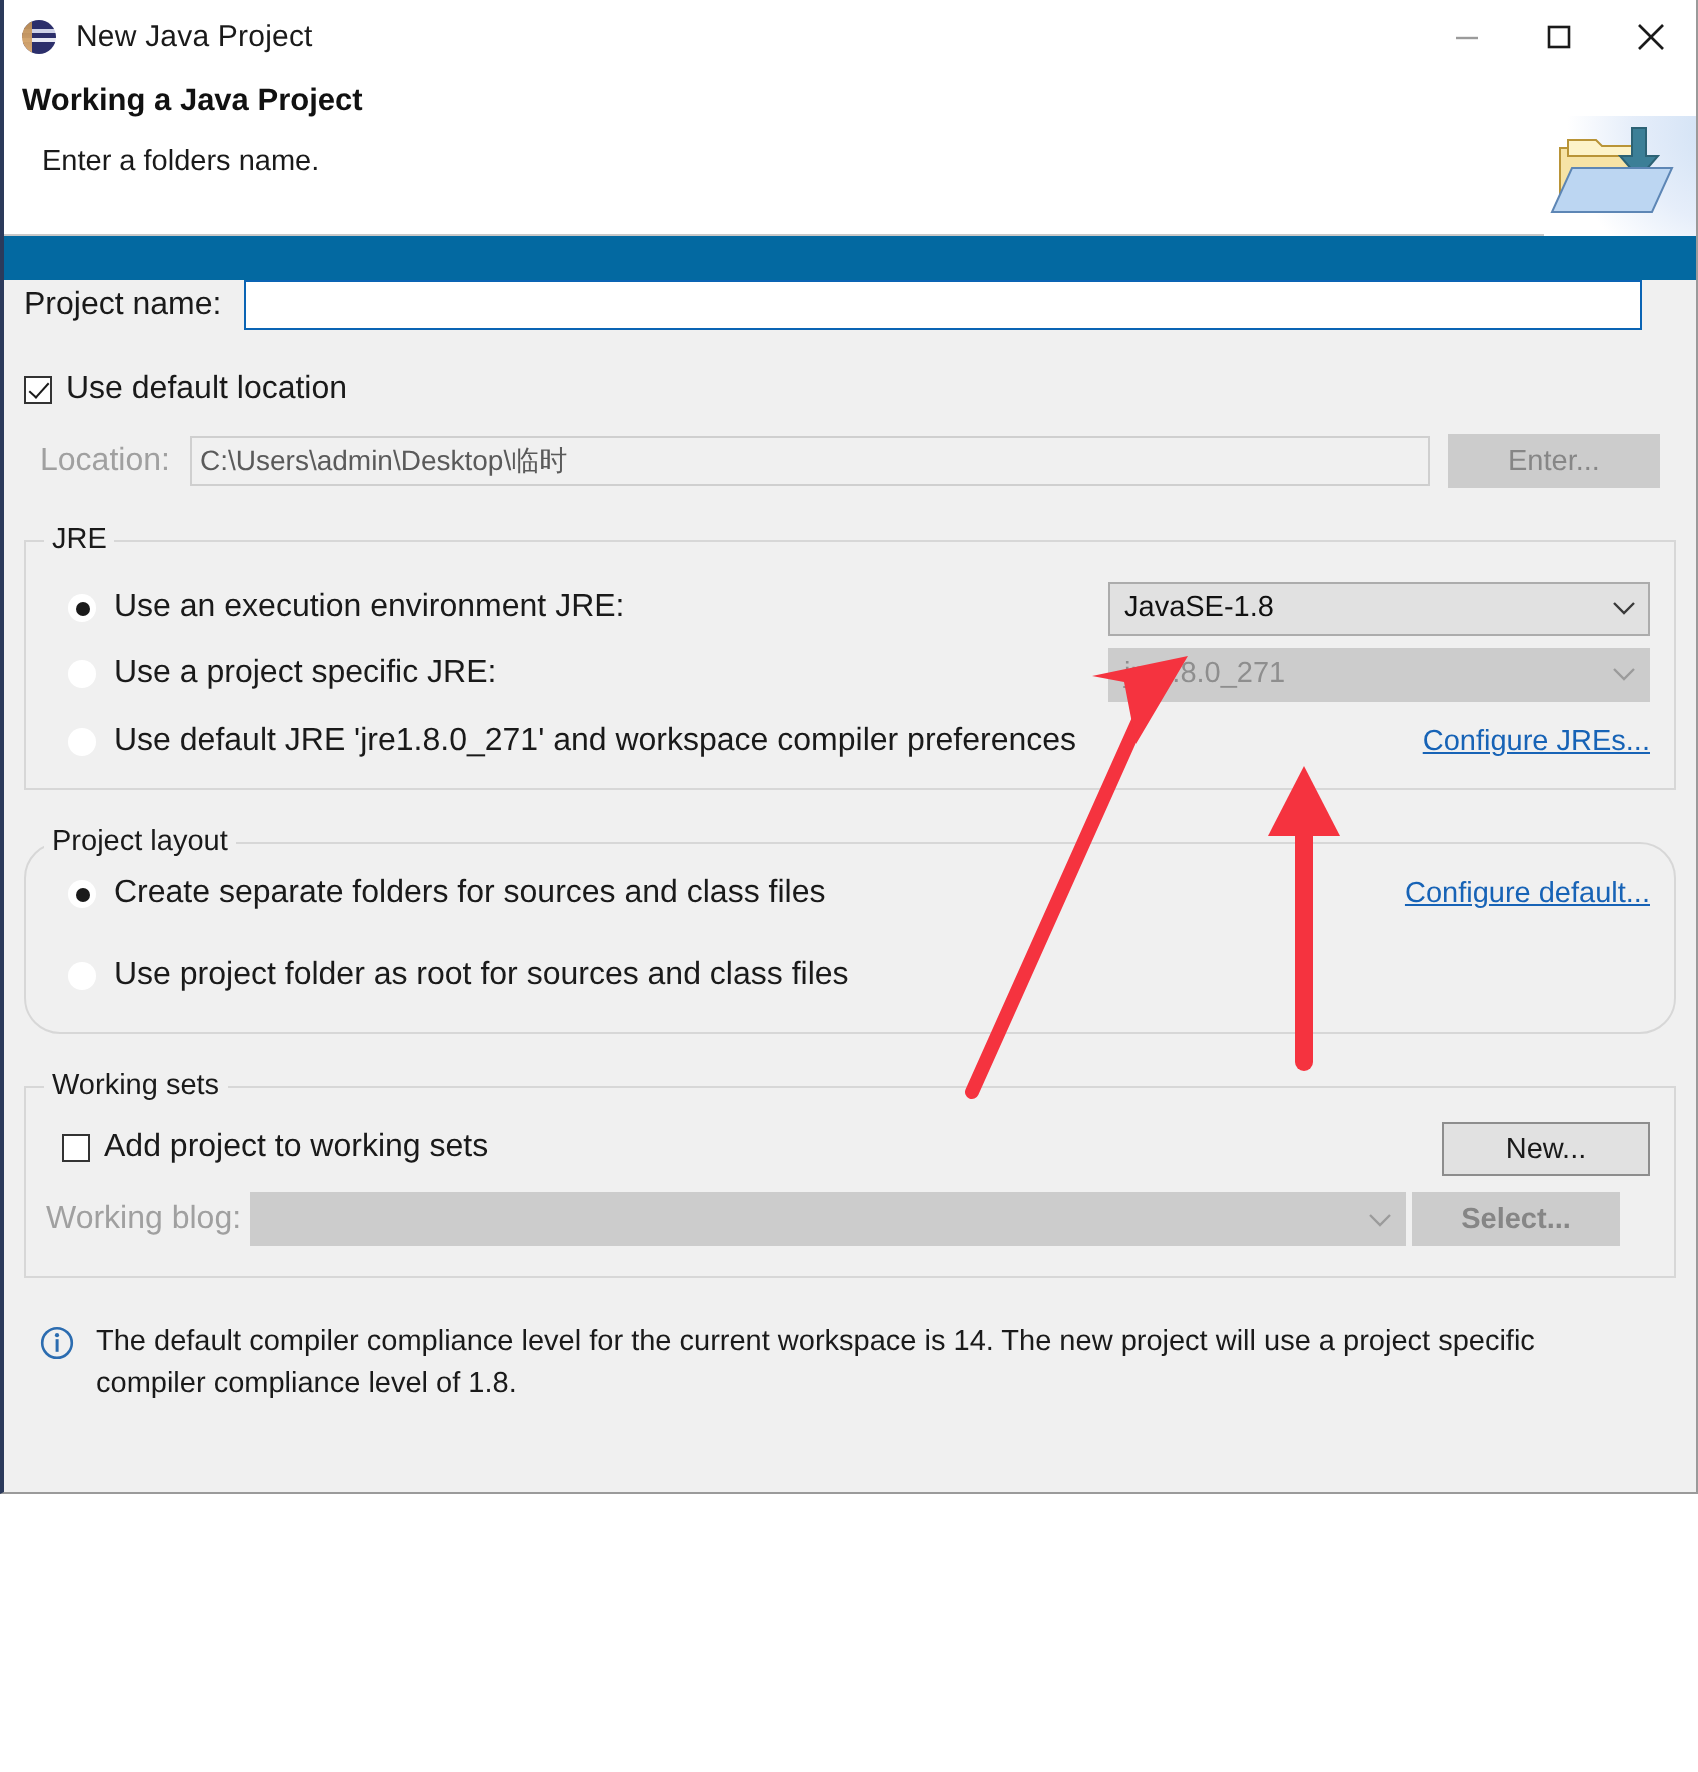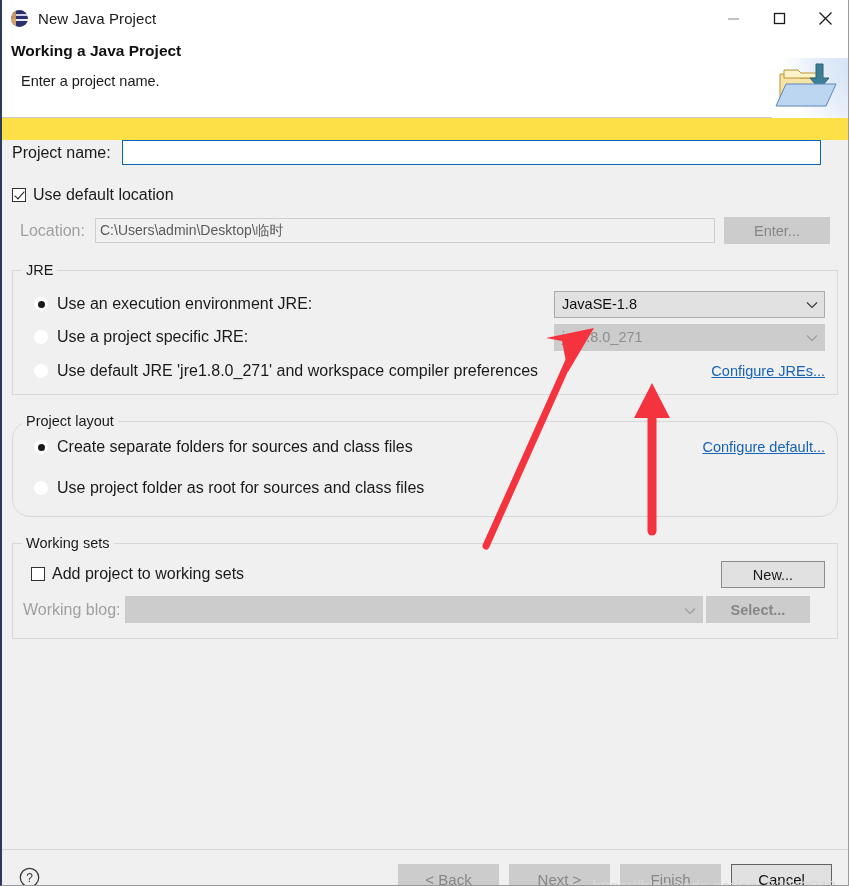--- a/index.html
+++ b/index.html
@@ -8,22 +8,22 @@
     background: #ffffff;
   }
   body {
     font-family: "Liberation Sans", sans-serif;
     -webkit-font-smoothing: antialiased;
   }
 
   .window {
     position: relative;
     width: 849px;
-    height: 886px;
-    background: #fde047;
+    height: 747px;
+    background: #0369a1;
     box-sizing: border-box;
     border-left: 2px solid #2b3a5b;
     border-right: 1px solid #9a9a9a;
     border-bottom: 1px solid #9a9a9a;
     overflow: hidden;
   }
 
   
   .titlebar {
     position: relative;
@@ -333,21 +333,21 @@
         <svg width="15" height="15" viewBox="0 0 15 15">
             <line x1="1.5" y1="1.5" x2="13.5" y2="13.5" stroke="#1a1a1a" stroke-width="1.3"></line>
             <line x1="13.5" y1="1.5" x2="1.5" y2="13.5" stroke="#1a1a1a" stroke-width="1.3"></line>
           </svg>
       </div>
     </div>
   </div>
 
   <div class="banner">
     <div class="banner-title">Working a Java Project</div>
-    <div class="banner-sub">Enter a project name.</div>
+    <div class="banner-sub">Enter a folders name.</div>
     <div class="banner-art">
       <div class="sky"></div>
       <svg width="76" height="60" viewBox="0 0 76 60" style="position:absolute;left:0;top:0">
 
         <path d="M8 16 h16 l4 4 h22 v24 h-42 z" fill="#f6e3a6" stroke="#b99437" stroke-width="1"></path>
         <path d="M12 12 h14 l3 3 h19 v5 h-36 z" fill="#fdf3c9" stroke="#b99437" stroke-width="1"></path>
 
         <path d="M44 6 h7 v14 h6 l-9.5 11 l-9.5 -11 h6 z" fill="#3c7f97" stroke="#2c6275" stroke-width="1"></path>
 
         <path d="M14 26 h50 l-10 22 h-50 z" fill="#bcd6f2" stroke="#5d86b5" stroke-width="1"></path>
@@ -440,20 +440,30 @@
           <span class="chev">
             <svg width="12" height="8" viewBox="0 0 12 8">
                 <path d="M1 1.5 L6 6.5 L11 1.5" fill="none" stroke="#9b9b9b" stroke-width="1.2"></path>
               </svg>
           </span>
         </div>
         <div class="btn disabled" style="width:104px; position:absolute; right:27px;font-weight:bold;">Select...</div>
       </div>
     </div>
 
+    <div style="display:flex; margin-top:22px; padding-left:8px;">
+      <span style="flex:none; margin-top:2px;">
+        <svg width="17" height="17" viewBox="0 0 17 17">
+          <circle cx="8.5" cy="8.5" r="7.4" fill="none" stroke="#2b6cb0" stroke-width="1.3"></circle>
+          <circle cx="8.5" cy="4.6" r="1.05" fill="#2b6cb0"></circle>
+          <rect x="7.8" y="6.6" width="1.5" height="6.3" fill="#2b6cb0"></rect>
+        </svg>
+      </span>
+      <div class="infotext" style="margin-left:11px; width:770px;">The default compiler compliance level for the current workspace is 14. The new project will use a project specific compiler compliance level of 1.8.</div>
+    </div>
 
   </div>
 
   <div class="footer">
     <span class="help-icon">
       <svg width="21" height="21" viewBox="0 0 21 21">
         <circle cx="10.5" cy="10.5" r="9.2" fill="none" stroke="#3a3a3a" stroke-width="1.3"></circle>
         <text x="10.5" y="15" font-family="Liberation Sans, sans-serif" font-size="12" fill="#3a3a3a" text-anchor="middle">?</text>
       </svg>
     </span>

